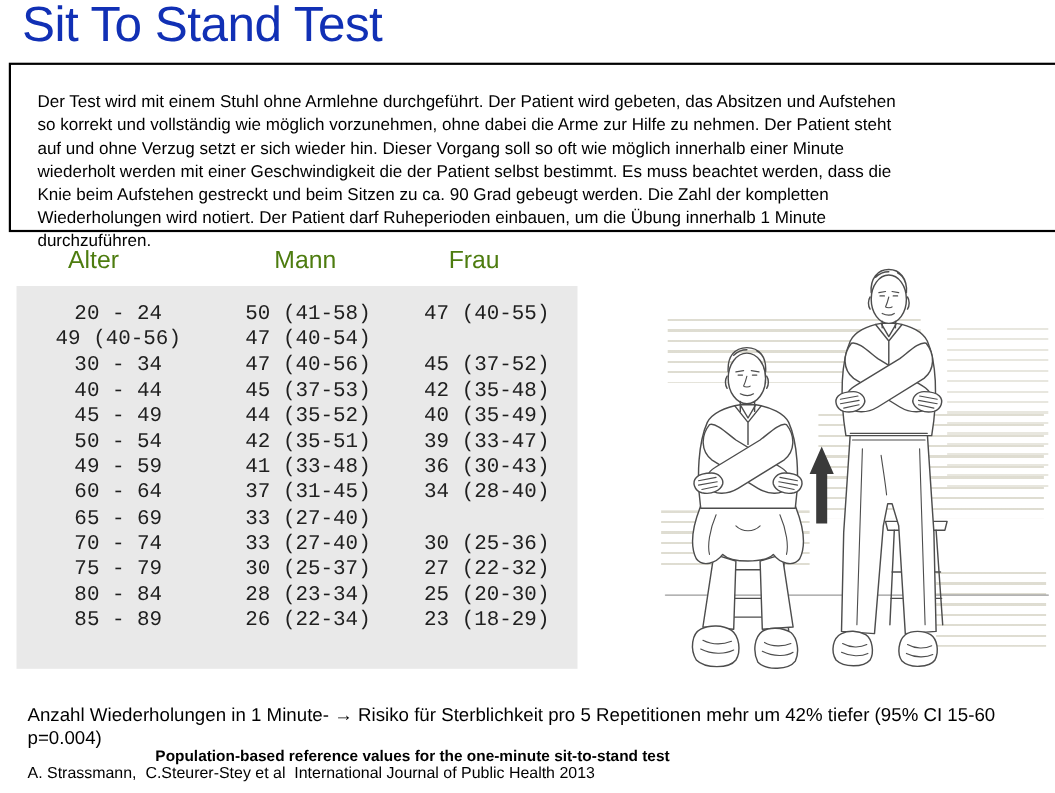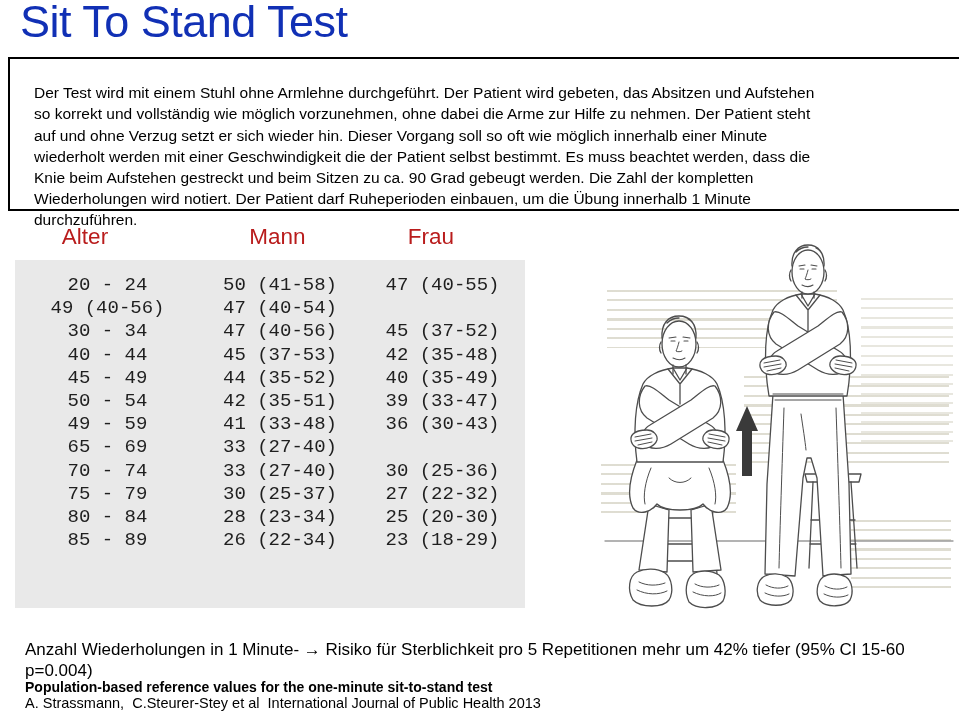--- a/index.html
+++ b/index.html
@@ -14,21 +14,21 @@
   .desc-box{
     position:absolute;left:8px;top:57px;width:916px;height:146px;
     border:2px solid #000;background:#fff;
     padding:2px 24px;
     font-size:15.5px;line-height:21.2px;white-space:pre-line;
   }
 
   .table-headers{position:absolute;top:224px;left:0;width:560px;height:28px;}
   .table-headers .th{
     position:absolute;top:0;text-align:center;
-    font-size:22.5px;font-weight:400;color:#b91c1c;
+    font-size:22.5px;font-weight:400;color:#4d7c0f;
   }
   .th-alter{left:15px;width:140px;}
   .th-mann{left:205px;width:145px;}
   .th-frau{left:360px;width:142px;}
 
   .ref-table{
     position:absolute;left:15px;top:260px;width:510px;height:348px;
     background:#e9e9e9;box-sizing:border-box;padding-top:14px;
     font-family:Liberation Mono, monospace;font-size:19px;color:#1f1f1f;
   }
@@ -49,21 +49,21 @@
   .b4{left:262px;top:292px;width:100px;height:68px;}
   .b5{left:272px;top:70px;width:92px;height:150px;opacity:.7;}
   .illustration svg{position:absolute;left:0;top:0;}
 
   .note{
     position:absolute;left:25px;top:617px;width:930px;
     font-size:17px;line-height:21.5px;white-space:pre-line;
   }
 
   .citation{position:absolute;left:25px;top:679px;width:700px;}
-  .citation .cit-title{font-size:14px;font-weight:700;line-height:16px;}
+  .citation .cit-title{font-size:14px;font-weight:700;line-height:16px;text-align:center;}
   .citation .cit-authors{font-size:14.5px;font-weight:400;line-height:16px;white-space:pre-wrap;}
 </style>
 </head>
 <body>
 
 <div class="slide-title">Sit To Stand Test</div>
 
 <div class="desc-box">
   <span>Der Test wird mit einem Stuhl ohne Armlehne durchgeführt. Der Patient wird gebeten, das Absitzen und Aufstehen
 so korrekt und vollständig wie möglich vorzunehmen, ohne dabei die Arme zur Hilfe zu nehmen. Der Patient steht
@@ -117,20 +117,25 @@
       <span class="c">42 (35-51)</span>
       <span class="c">39 (33-47)</span>
     </div>
 
     <div class="t-row">
       <span class="c">49 - 59</span>
       <span class="c">41 (33-48)</span>
       <span class="c">36 (30-43)</span>
     </div>
 
+    <div class="t-row">
+      <span class="c">60 - 64</span>
+      <span class="c">37 (31-45)</span>
+      <span class="c">34 (28-40)</span>
+    </div>
 
     <div class="t-row">
       <span class="c">65 - 69</span>
       <span class="c">33 (27-40)</span>
     </div>
 
     <div class="t-row">
       <span class="c">70 - 74</span>
       <span class="c">33 (27-40)</span>
       <span class="c">30 (25-36)</span>

